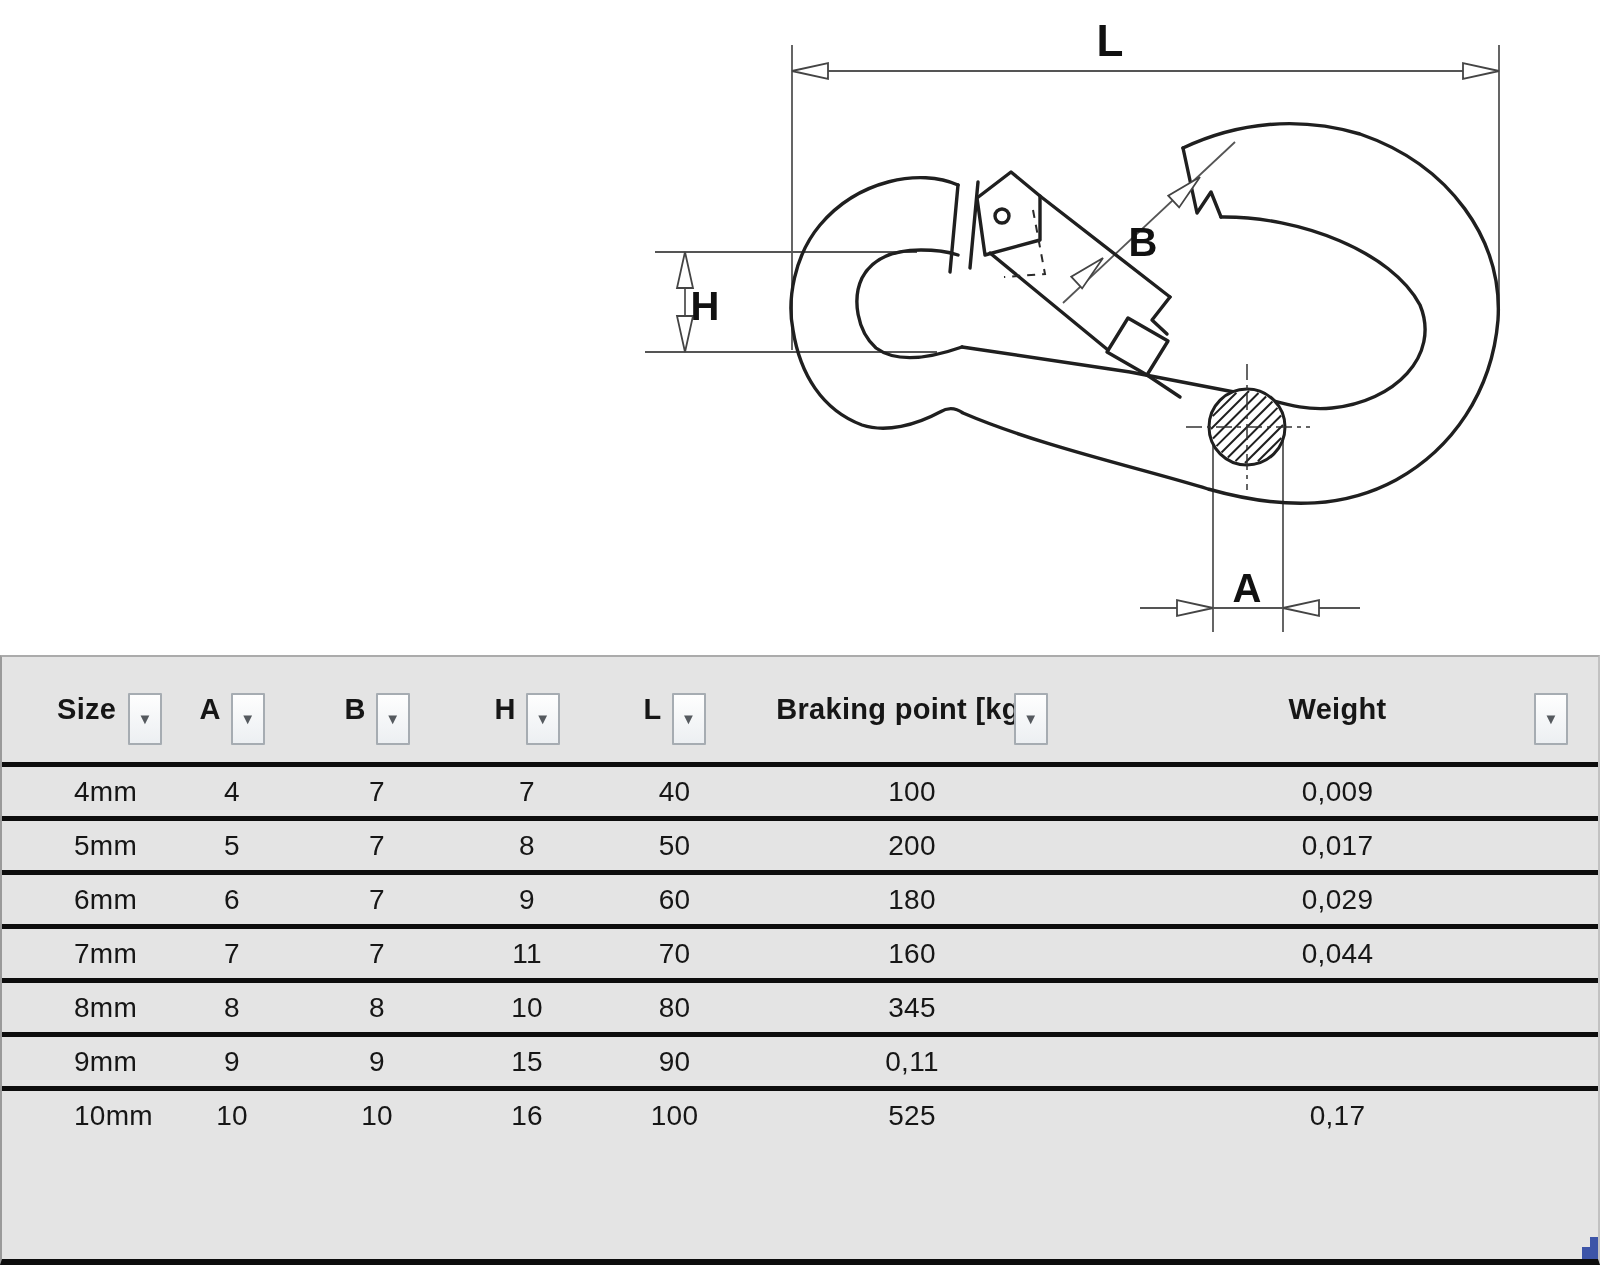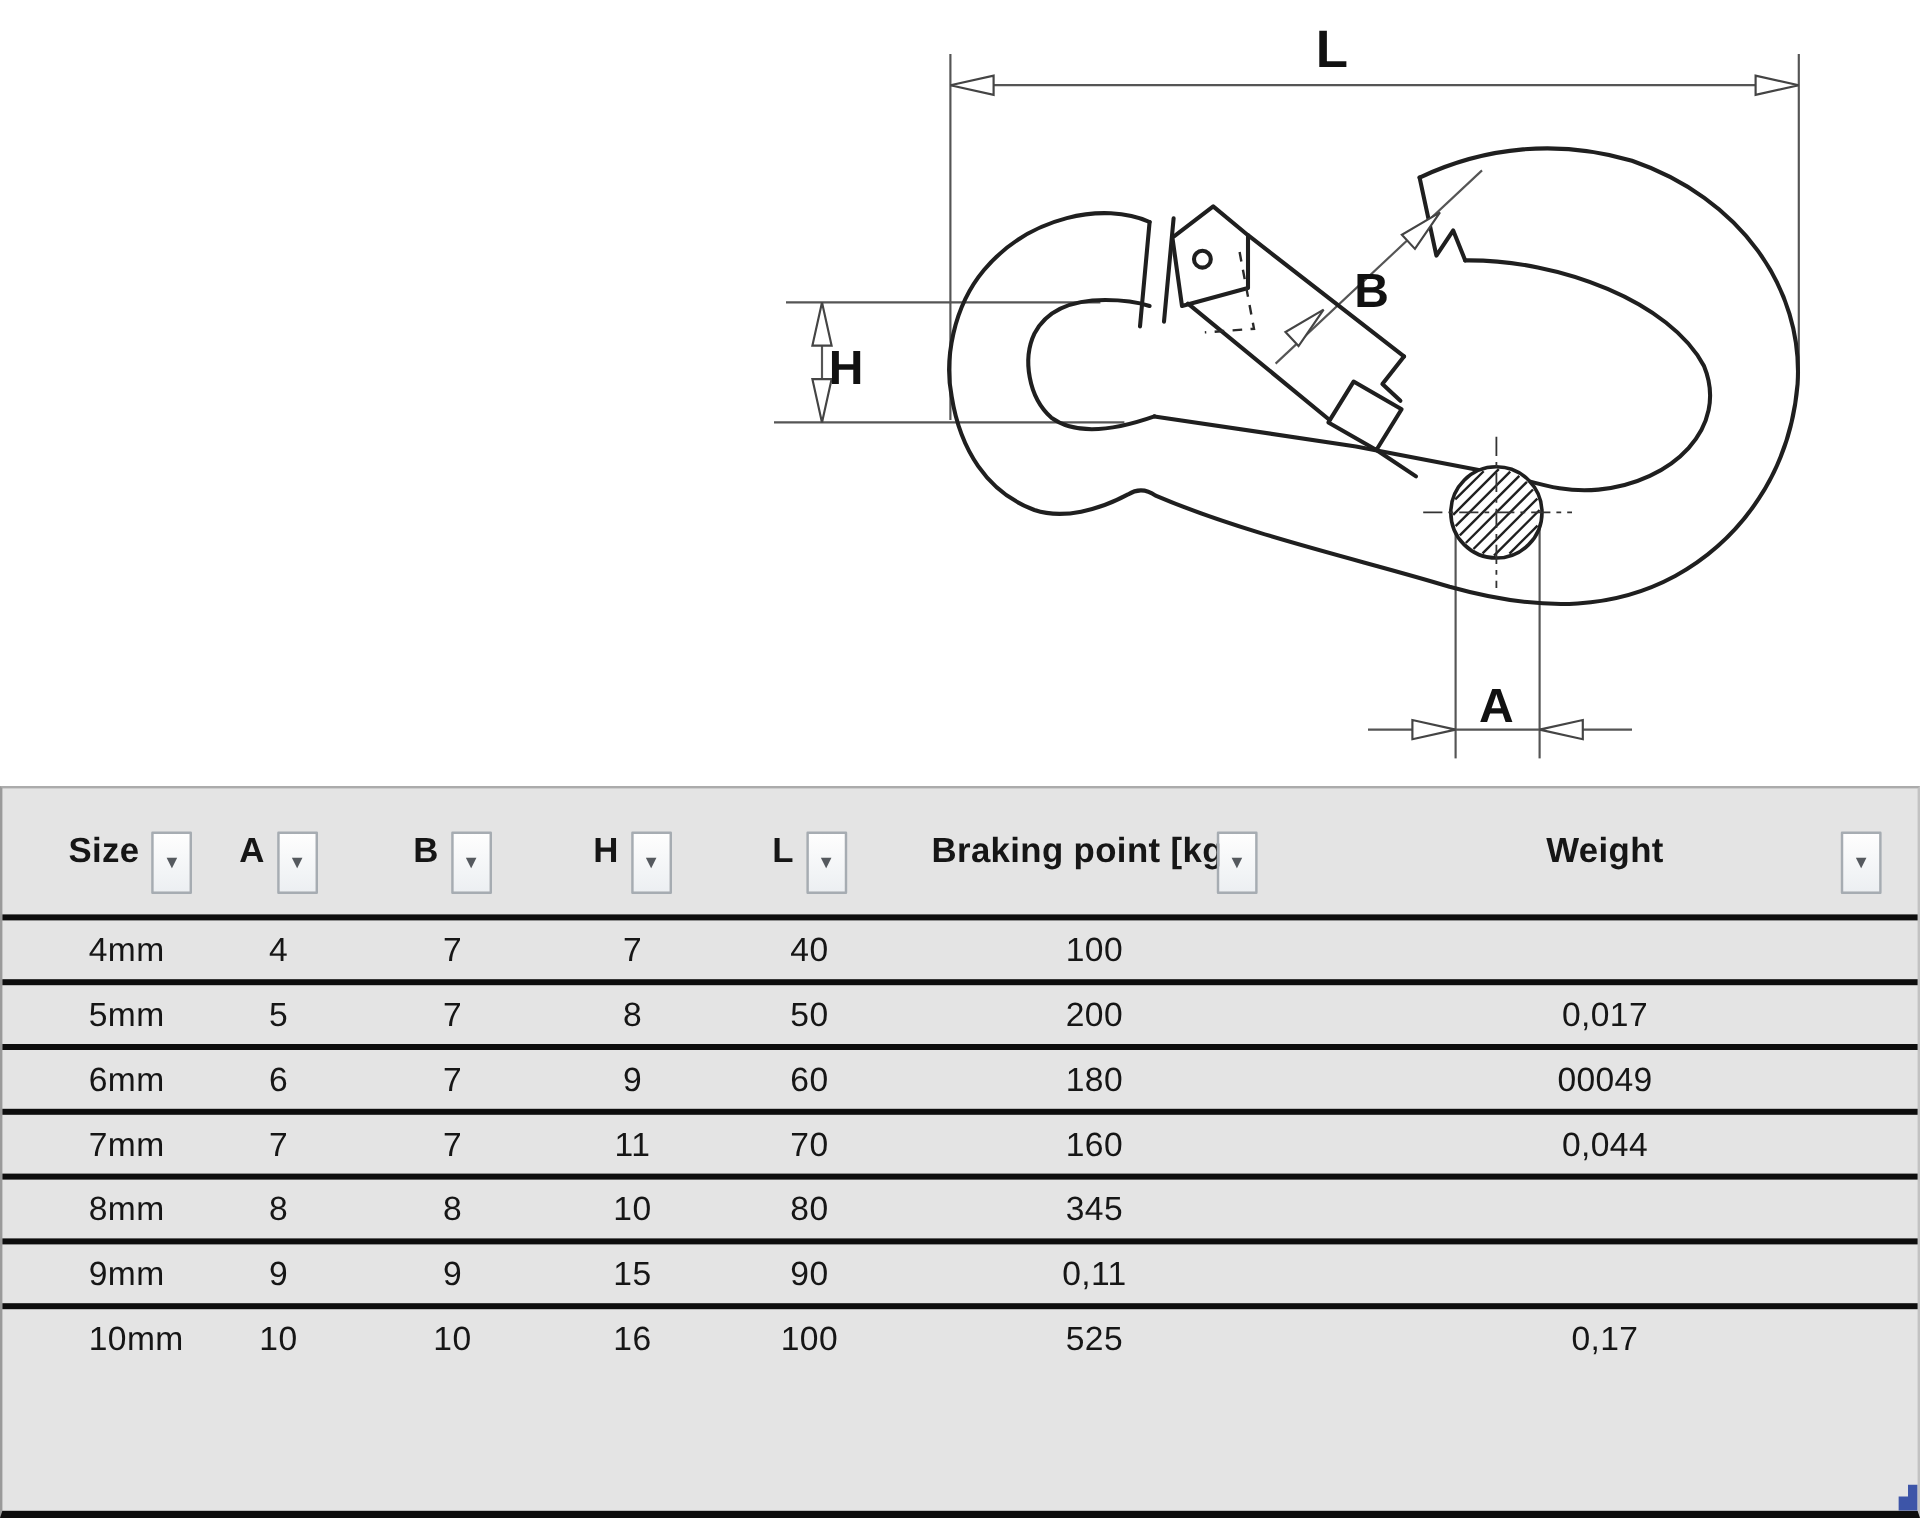--- a/index.html
+++ b/index.html
@@ -11,21 +11,21 @@
     background:#e4e4e4;box-sizing:border-box;
     border-top:2px solid #ababab;border-left:2px solid #9a9a9a;border-right:2px solid #c2c2c2;
     border-bottom:6px solid #0d0d0d;}
   .hdr,.row{display:grid;grid-template-columns:160px 140px 150px 150px 145px 330px 1fr;
     align-items:center;box-sizing:border-box;}
   .hdr{height:105px;}
   .row{height:54px;border-top:5px solid #0d0d0d;}
   .cell{display:flex;align-items:center;justify-content:center;color:#161616;
     font-size:28px;letter-spacing:.3px;}
   .hdr .cell{font-weight:bold;font-size:29px;}
-  .cell.first{justify-content:flex-start;padding-left:72px;}
+  .cell.first{justify-content:space-between;padding-left:72px;}
   .hdr .cell.first{padding-left:55px;}
   .hdr .cell{position:relative;}
   .fbtn{width:34px;height:52px;margin-left:10px;transform:translateY(9px);
     background:linear-gradient(#fefefe,#eceff2);border:2px solid #a6acb2;border-radius:1px;
     display:flex;align-items:center;justify-content:center;box-sizing:border-box;
     font-size:15px;color:#55595e;cursor:pointer;padding:0;}
   .fbtn.overlap{margin-left:-16px;}
   .fbtn.faright{position:absolute;right:30px;margin-left:0;}
   .corner-accent{position:absolute;right:0;bottom:0;width:16px;height:22px;}
   .lbl{font-weight:bold;fill:#111;font-family:"Liberation Sans",sans-serif;}
@@ -178,40 +178,41 @@
       </div>
     </div>
 
     <div class="row">
       <div class="cell first">4mm</div>
       <div class="cell">4</div>
       <div class="cell">7</div>
       <div class="cell">7</div>
       <div class="cell">40</div>
       <div class="cell">100</div>
+      <div class="cell">0,009</div>
     </div>
 
     <div class="row">
       <div class="cell first">5mm</div>
       <div class="cell">5</div>
       <div class="cell">7</div>
       <div class="cell">8</div>
       <div class="cell">50</div>
       <div class="cell">200</div>
       <div class="cell">0,017</div>
     </div>
 
     <div class="row">
       <div class="cell first">6mm</div>
       <div class="cell">6</div>
       <div class="cell">7</div>
       <div class="cell">9</div>
       <div class="cell">60</div>
       <div class="cell">180</div>
-      <div class="cell">00049</div>
+      <div class="cell">0,029</div>
     </div>
 
     <div class="row">
       <div class="cell first">7mm</div>
       <div class="cell">7</div>
       <div class="cell">7</div>
       <div class="cell">11</div>
       <div class="cell">70</div>
       <div class="cell">160</div>
       <div class="cell">0,044</div>

